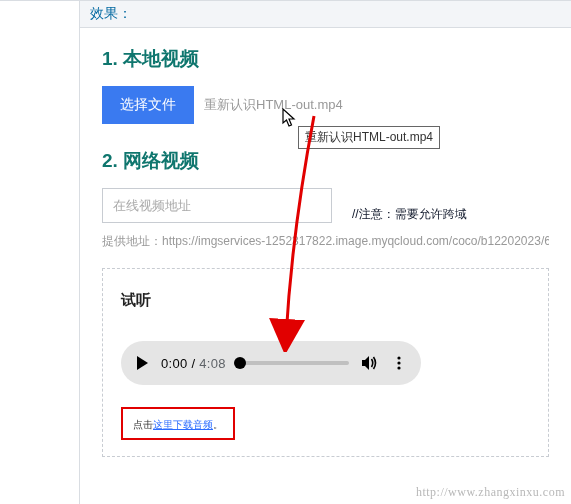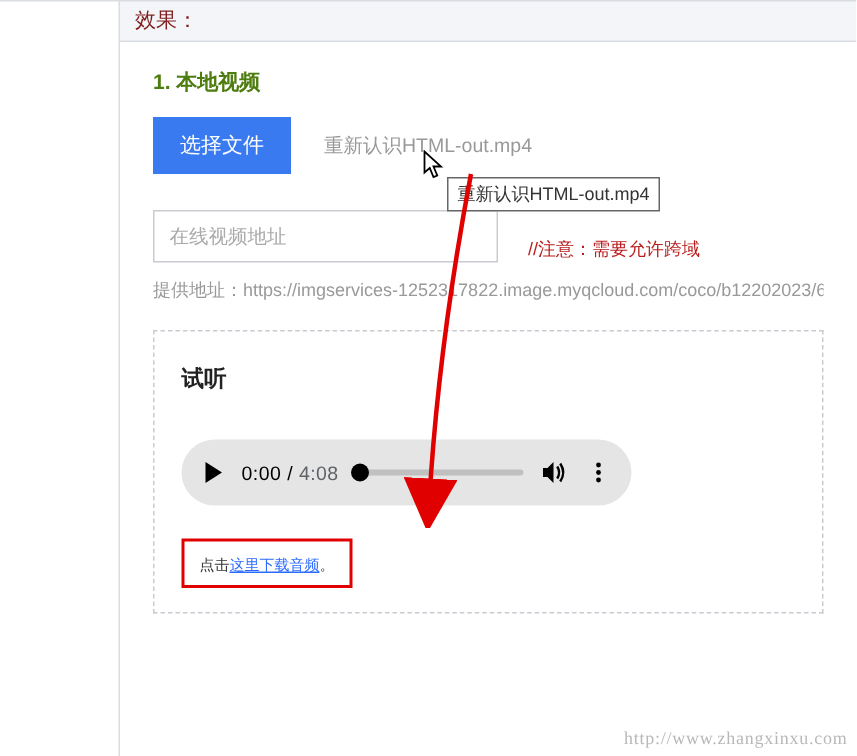--- a/index.html
+++ b/index.html
@@ -1,31 +1,31 @@
 <!DOCTYPE html>
 <html><head>
 <meta charset="utf-8">
 <style>
 *{box-sizing:border-box;margin:0;padding:0}
 body{font-family:"Microsoft YaHei",Arial,sans-serif;font-size:14px;color:#333;background:#fff;width:571px;height:504px;overflow:hidden;position:relative}
 .outer{display:flex;height:100%}
 .left-col{width:80px;flex-shrink:0;border-top:1px solid #d9dde2;border-right:1px solid #d9dde2;background:#fff}
 .main{flex:1;display:flex;flex-direction:column;overflow:hidden}
-.header{background:#f3f5f8;border-top:1px solid #d9dde2;border-bottom:1px solid #d9dde2;padding:4px 10px;color:#7f1d1d;font-weight:400}
+.header{background:#f3f5f8;border-top:1px solid #d9dde2;border-bottom:1px solid #d9dde2;padding:4px 10px;color:#0369a1;font-weight:400}
 .content{padding:18px 22px 10px 22px;position:relative}
-.sect-title{font-size:14px;font-weight:700;margin-bottom:14px;color:#4d7c0f}
-.file-row{display:flex;align-items:center;gap:22px;margin-bottom:24px;position:relative}
+.sect-title{font-size:19px;font-weight:700;margin-bottom:14px;color:#0f766e}
+.file-row{display:flex;align-items:center;gap:10px;margin-bottom:24px;position:relative}
 .btn-select{background:#3a7af0;color:#fff;border:none;padding:10px 18px;font-size:14px;cursor:pointer}
 .filename{color:#999;font-size:13px}
 .cursor{position:absolute;left:180px;top:22px;pointer-events:none}
 .tooltip{position:absolute;left:196px;top:40px;border:1px solid #666;background:#fff;padding:2px 6px;font-size:12px;white-space:nowrap;pointer-events:none}
 .net-row{display:flex;align-items:flex-end;gap:20px;margin-bottom:10px}
 .url-input{width:230px;padding:9px 10px;border:1px solid #c8ccd2;font-size:13px;color:#333}
 .url-input::placeholder{color:#aaa}
-.note{color:#b91c1c;font-size:12px}
+.note{color:#0f172a;font-size:12px}
 .hint{color:#999;font-size:12px;margin-bottom:18px;white-space:nowrap;overflow:hidden}
 .dashed-box{border:1px dashed #c8ccd2;padding:22px 18px 16px 18px;width:100%}
 .listen-title{font-size:15px;font-weight:700;margin-bottom:31px;color:#222}
 .audio{background:#e5e5e5;border-radius:24px;height:44px;width:300px;display:flex;align-items:center;padding:0 12px;gap:10px;margin-bottom:22px}
 .play-btn{cursor:pointer;display:flex;align-items:center}
 .time{font-size:13px;color:#000;letter-spacing:.3px}
 .time .dur{color:#5f6368}
 .track{flex:1;height:4px;background:#c0c0c0;border-radius:2px;position:relative;cursor:pointer}
 .track .prog{position:absolute;left:0;top:0;height:100%;width:4%;background:#000;border-radius:2px}
 .track .thumb{position:absolute;left:4%;top:50%;width:12px;height:12px;background:#000;border-radius:50%;transform:translate(-50%,-50%)}
@@ -50,20 +50,21 @@
       <div class="sect-title">1. 本地视频</div>
       <div class="file-row">
         <button class="btn-select">选择文件</button>
         <span class="filename">重新认识HTML-out.mp4</span>
         <svg class="cursor" width="18" height="22" viewBox="0 0 18 22">
             <path d="M1 1 L1 15 L4.5 12 L7 18 L9.5 17 L7 11 L12 11 Z" fill="#fff" stroke="#000" stroke-width="1.2"></path>
           </svg>
         <div class="tooltip">重新认识HTML-out.mp4</div>
       </div>
 
+      <div class="sect-title">2. 网络视频</div>
       <div class="net-row">
         <input class="url-input" type="text" placeholder="在线视频地址" style="">
         <span class="note">//注意：需要允许跨域</span>
       </div>
       <div class="hint">提供地址：https://imgservices-1252317822.image.myqcloud.com/coco/b12202023/67430</div>
 
       <div class="dashed-box">
         <div class="listen-title">试听</div>
         <div class="audio">
           <div class="play-btn">

